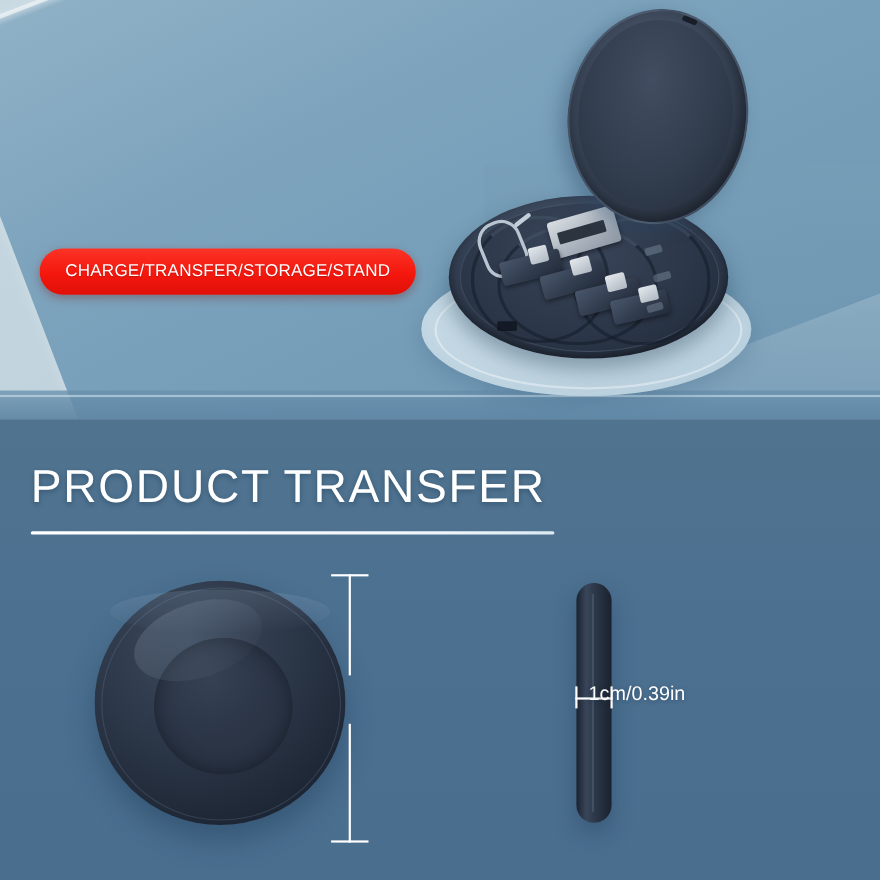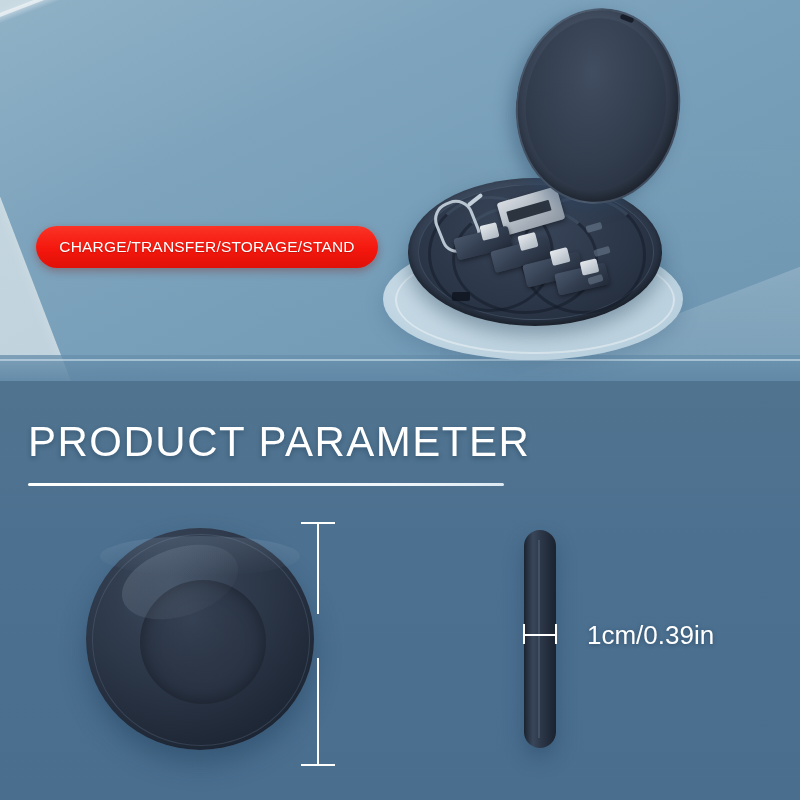--- a/index.html
+++ b/index.html
@@ -342,23 +342,23 @@
   .dim-cap-h {
     position: absolute;
     top: 624px;
     width: 2px; height: 20px;
     background: #ffffff;
   }
   .dim-cap-h-l { left: 523px; }
   .dim-cap-h-r { left: 555px; }
   .dim-h-label {
     position: absolute;
-    left: 587px; top: 620px;
+    left: 535px; top: 620px;
     color: #ffffff;
-    font-size: 26px;
+    font-size: 18px;
     white-space: nowrap;
     text-shadow: 0 1px 4px rgba(20,45,70,0.45);
   }
 </style>
 </head>
 <body>
 
 <div id="page">
 
   <div class="hero">
@@ -400,21 +400,21 @@
     <div class="case-lid-inner"></div>
     <div class="lid-notch"></div>
 
     <div class="badge">
       <span class="badge-text">CHARGE/TRANSFER/STORAGE/STAND</span>
     </div>
   </div>
 
   <div class="spec"></div>
 
-  <div class="spec-title">PRODUCT PARAMETER</div>
+  <div class="spec-title">PRODUCT TRANSFER</div>
   <div class="spec-rule"></div>
 
   <div class="case-front"></div>
   <div class="case-front-rim"></div>
   <div class="case-front-lip"></div>
   <div class="case-front-disc"></div>
   <div class="case-front-gloss"></div>
 
   <div class="case-side"></div>
   <div class="case-side-seam"></div>

